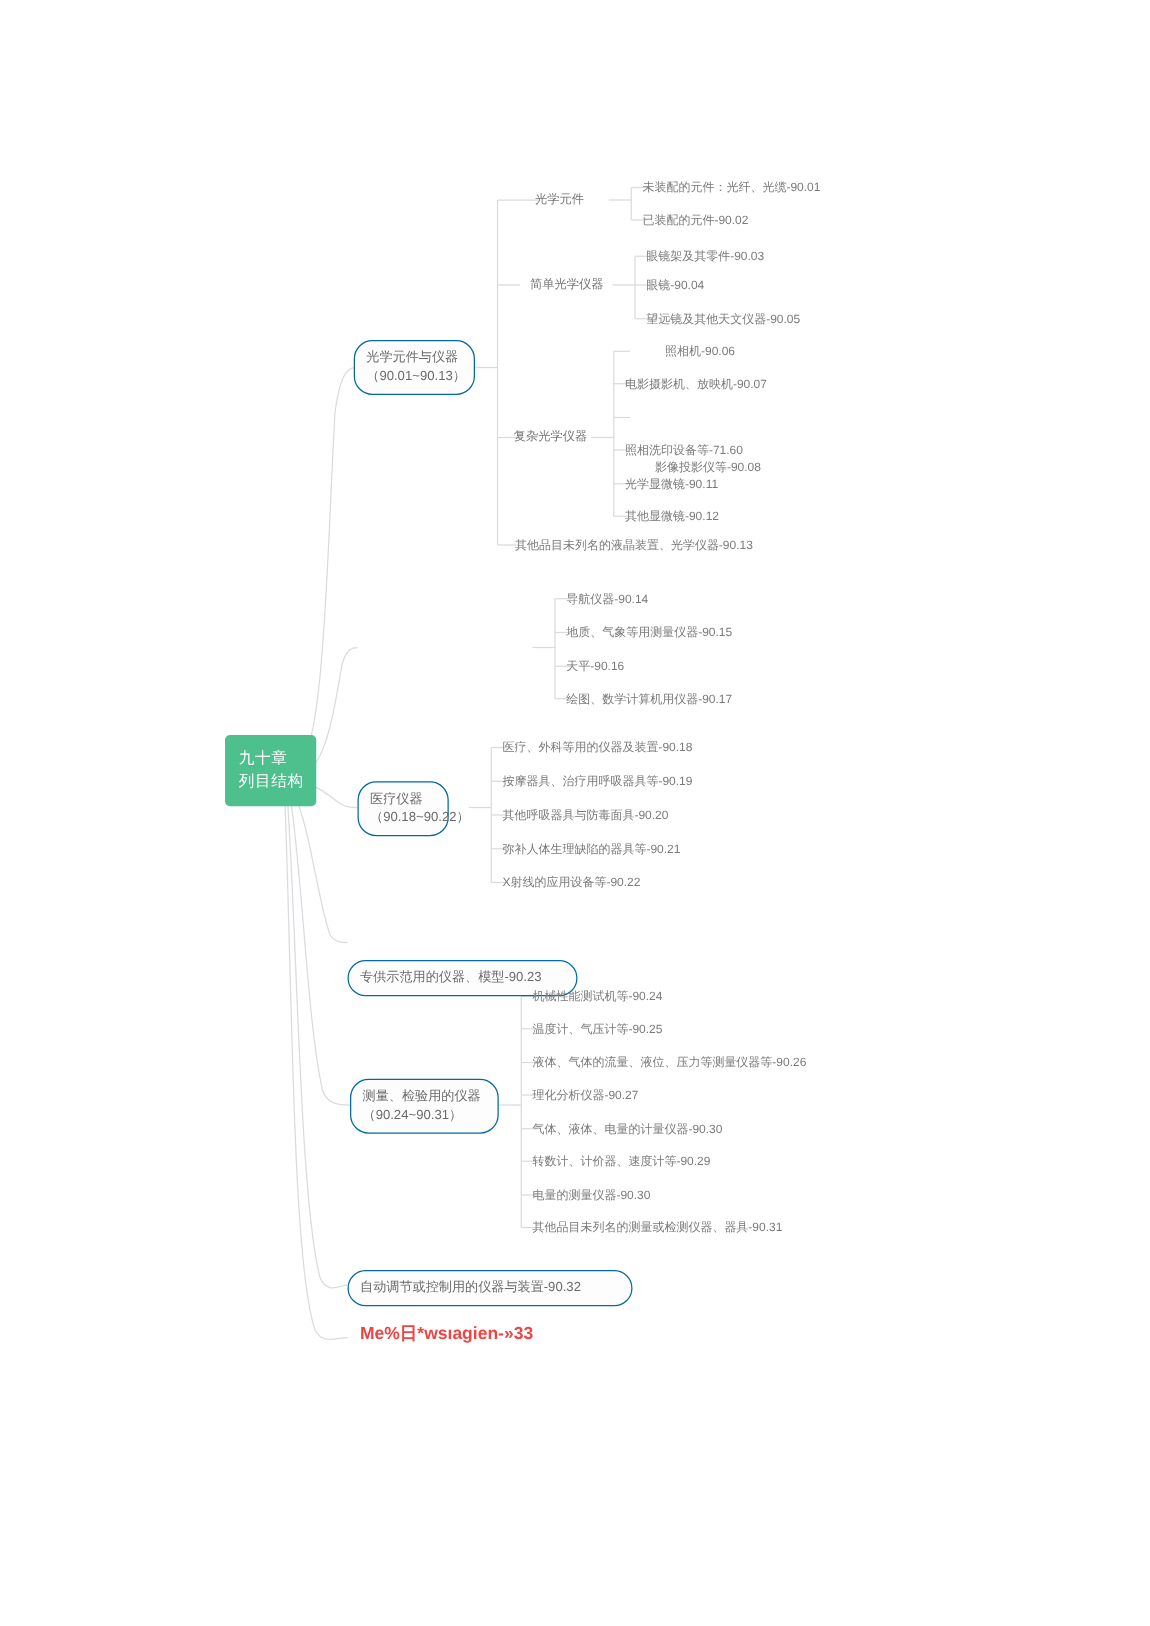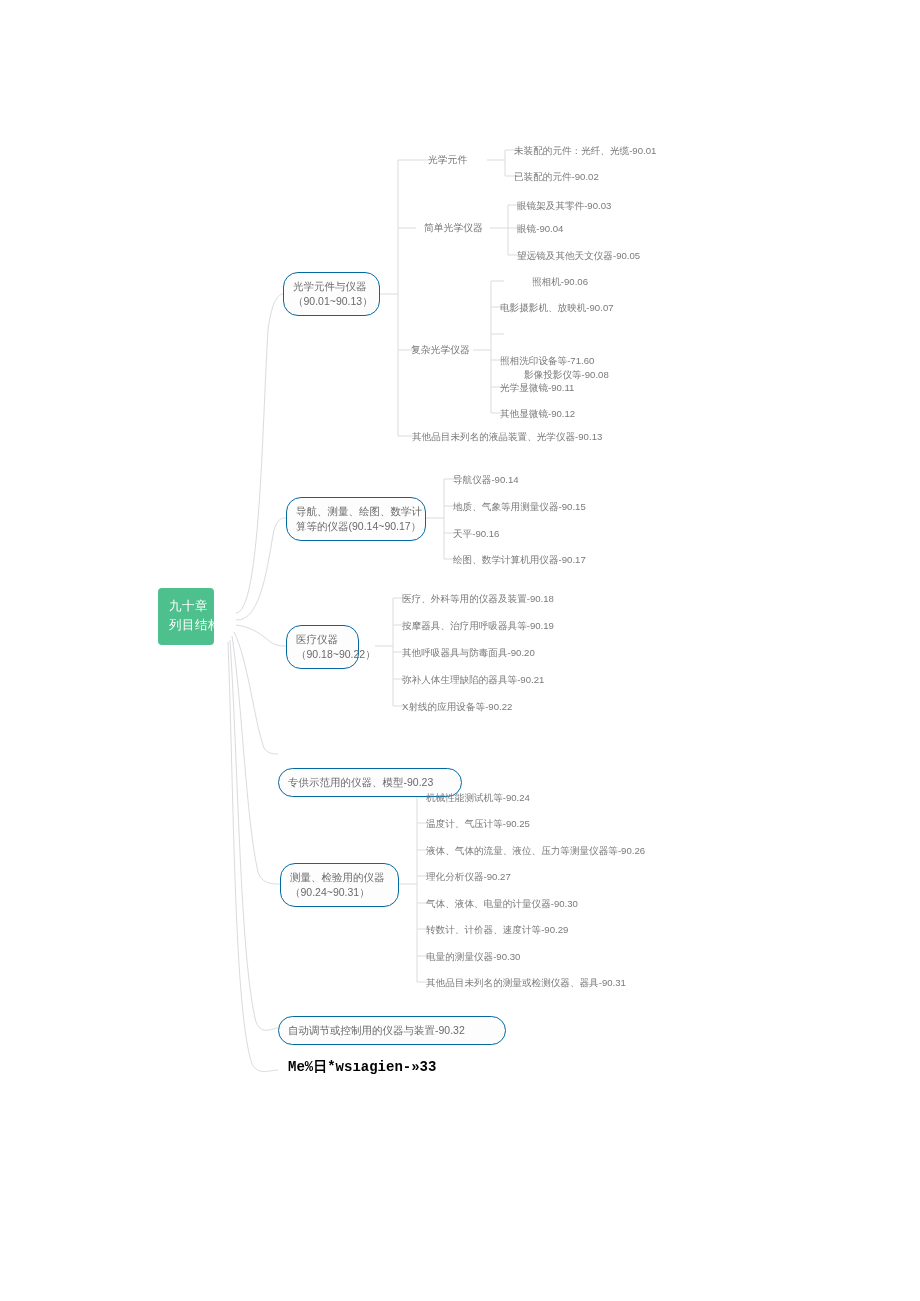--- a/index.html
+++ b/index.html
@@ -62,24 +62,24 @@
     border-radius: 4px;
     font-size: 12.5px;
     line-height: 1.5;
     padding: 9px 11px 10px 11px;
     box-sizing: border-box;
     white-space: pre;
     letter-spacing: 0.5px;
   }
   .garble {
     position: absolute;
-    font-family: Liberation Mono, monospace;
+    font-family: Liberation Sans, sans-serif;
     font-weight: bold;
     font-size: 14px;
-    color: #000000;
+    color: #ef4444;
     white-space: pre;
   }
 </style>
 </head>
 <body>
 
 <div id="canvas">
 
   <svg id="svg-links" viewBox="0 0 920 1301" xmlns="http://www.w3.org/2000/svg">
     <g fill="none" stroke="#d9dbde" stroke-width="1">
@@ -141,28 +141,26 @@
       <path d="M417,823 L430,823"></path>
       <path d="M417,850 L430,850"></path>
       <path d="M417,876 L430,876"></path>
       <path d="M417,903 L430,903"></path>
       <path d="M417,929 L430,929"></path>
       <path d="M417,956 L430,956"></path>
       <path d="M417,982 L430,982"></path>
     </g>
   </svg>
 
-  <div class="root" style="left:158px; top:588px; width:56px;">九十章
+  <div class="root" style="left:180px; top:588px; width:73px;">九十章
 列目结构</div>
 
   <div class="node boxed" style="left:283px; top:272px; width:97px;">光学元件与仪器
 （90.01~90.13）</div>
 
-  <div class="node boxed" style="left:286px; top:497px; width:140px;">导航、测量、绘图、数学计
-算等的仪器(90.14~90.17）</div>
 
   <div class="node boxed" style="left:286px; top:625px; width:73px;">医疗仪器
 （90.18~90.22）</div>
 
   <div class="node boxed" style="left:278px; top:742px; width:184px; white-space:nowrap;margin-top:26px;">专供示范用的仪器、模型-90.23</div>
 
   <div class="node boxed" style="left:280px; top:863px; width:119px;">测量、检验用的仪器
 （90.24~90.31）</div>
 
   <div class="node boxed" style="left:278px; top:1016px; width:228px; white-space:nowrap;">自动调节或控制用的仪器与装置-90.32</div>

